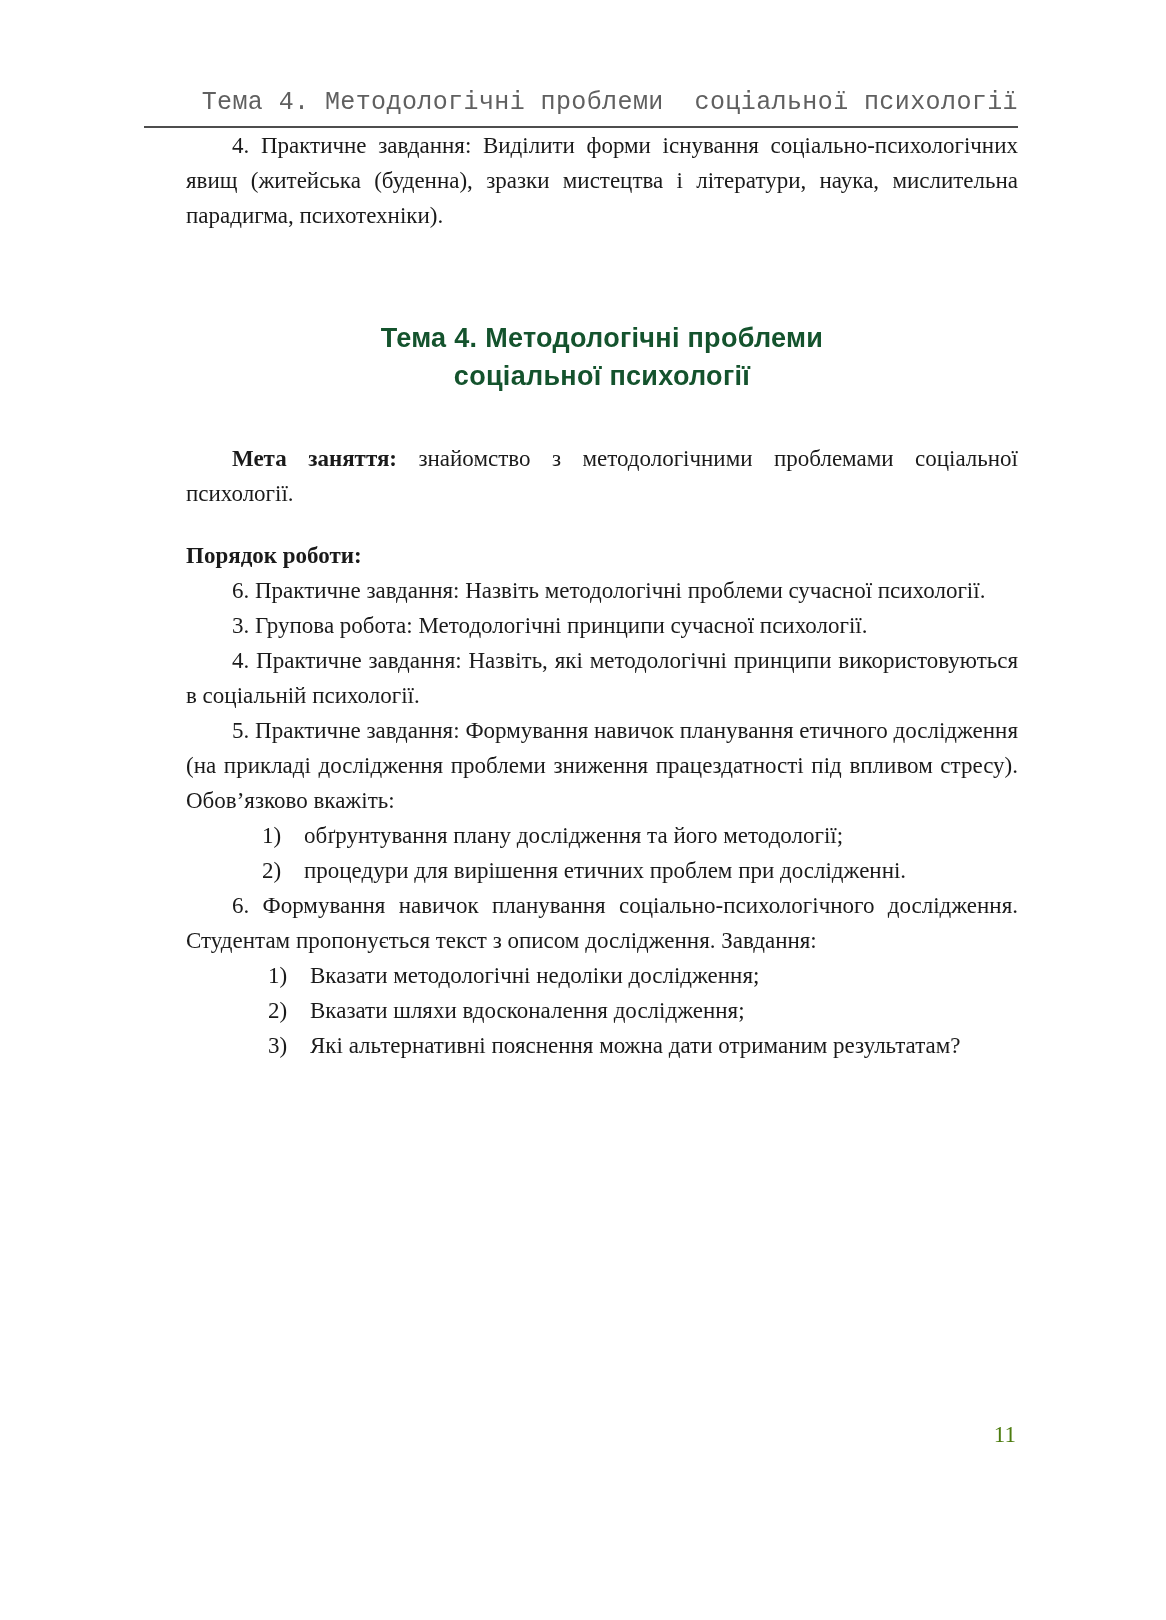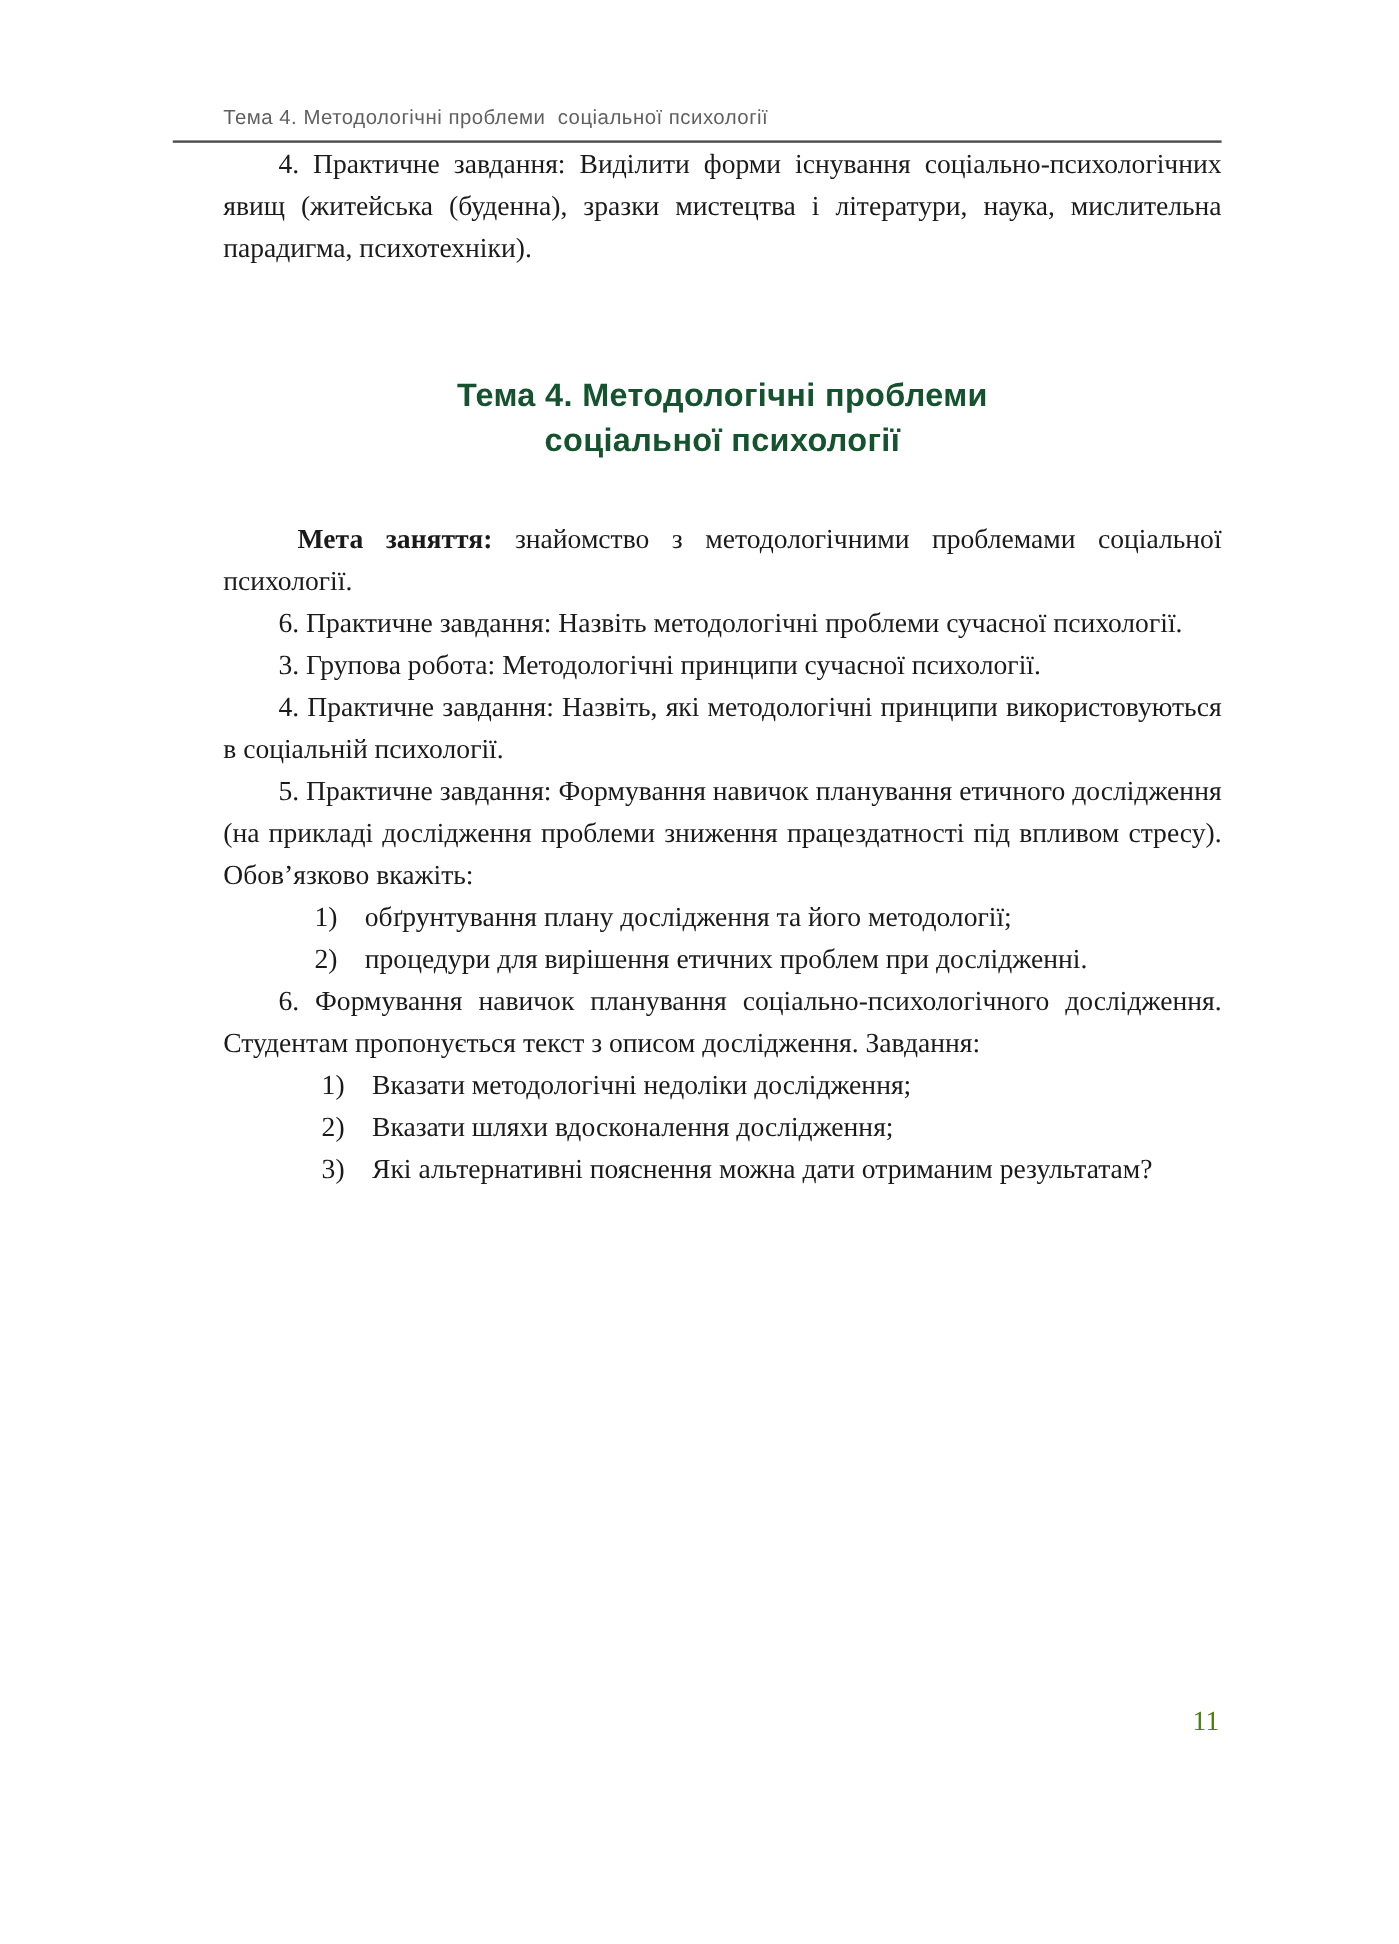--- a/index.html
+++ b/index.html
@@ -9,23 +9,23 @@
     height: 1620px;
     margin: 0 auto;
     background: #ffffff;
     position: relative;
     font-family: "Liberation Serif", serif;
     color: #1a1a1a;
     padding: 88px 148px 0 186px;
     overflow: hidden;
   }
   .running-head {
-    text-align: left;
-    font-family: Liberation Sans, sans-serif;
-    font-size: 17px;
+    text-align: right;
+    font-family: Liberation Mono, monospace;
+    font-size: 25px;
     color: #606060;
     letter-spacing: 0.4px;
     white-space: pre-wrap;
   }
   .head-rule {
     border: none;
     border-top: 2px solid #4d4d4d;
     margin: 9px 0 0 -42px;
   }
   p.body {
@@ -47,21 +47,21 @@
   }
   .meta-para { margin-top: 46px; }
   .equip-para { margin-top: 26px; }
   .order-heading {
     margin-top: 27px;
     text-align: center;
     font-weight: bold;
     font-size: 23px;
     line-height: 35px;
   }
-  b.lead { font-weight: bold; margin-left: 16px; }
+  b.lead { font-weight: bold; }
   .sub-item {
     display: flex;
     font-size: 23px;
     line-height: 35px;
   }
   .sub-item .num { flex: 0 0 42px; }
   .sub-item .txt { flex: 1; text-align: justify; }
   .sub5 { padding-left: 76px; }
   .sub6 { padding-left: 82px; }
   .page-number {
@@ -85,20 +85,21 @@
   <h1 class="section-title">
     <span style="display:block">Тема 4. Методологічні проблеми</span>
     <span style="display:block">соціальної психології</span>
   </h1>
 
   <p class="body indent meta-para">
     <b class="lead">Мета заняття:</b><span> знайомство з методологічними проблемами соціальної психології.</span>
   </p>
 
 
+  <p class="body order-heading">Порядок роботи:</p>
 
   <p class="body indent">6. Практичне завдання: Назвіть методологічні проблеми сучасної психології.</p>
   <p class="body indent">3. Групова робота: Методологічні принципи сучасної психології.</p>
   <p class="body indent">4. Практичне завдання: Назвіть, які методологічні принципи використовуються в соціальній психології.</p>
   <p class="body indent">5. Практичне завдання: Формування навичок планування етичного дослідження (на прикладі дослідження проблеми зниження працездатності під впливом стресу). Обов’язково вкажіть:</p>
 
   <div class="sub-item sub5">
     <span class="num">1)</span>
     <span class="txt">обґрунтування плану дослідження та його методології;</span>
   </div>

